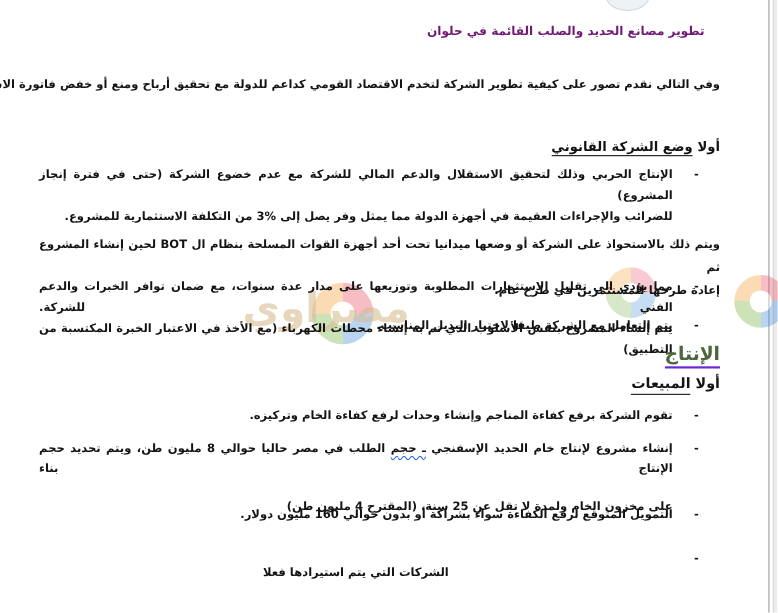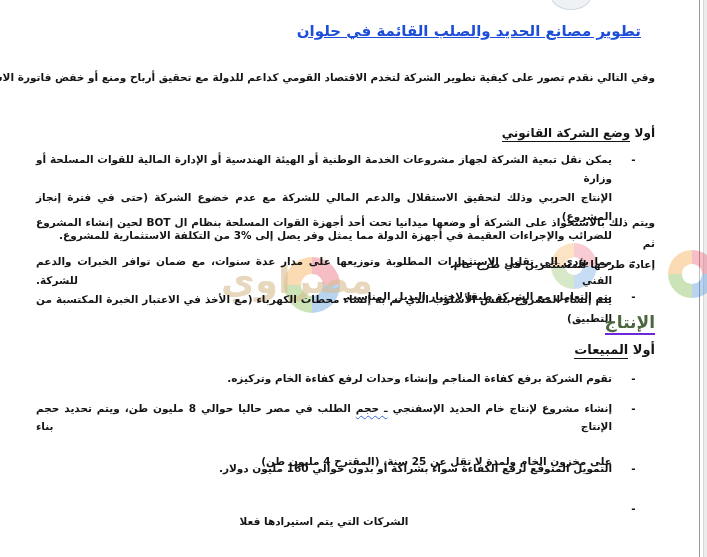--- a/index.html
+++ b/index.html
@@ -32,21 +32,21 @@
   .wm-c3{left:668px;top:250px;width:48px;height:48px;opacity:.38;}
   .wm-text{
     position:absolute;left:243px;top:262px;width:130px;
     font-size:37px;font-weight:bold;color:#d6bd92;opacity:.60;
     line-height:1;white-space:nowrap;text-align:left;
   }
   
   .txt{position:absolute;z-index:1;font-size:10.5px;}
   .title{
     top:22px;right:66px;
-    font-size:15px;color:#1d4ed8;text-decoration:underline;
+    font-size:11px;color:#701a75;
     cursor:pointer;white-space:nowrap;
   }
   .intro{top:71px;right:52px;left:28px;text-align:right;white-space:nowrap;}
   .sec-h{font-size:12px;white-space:nowrap;}
   .u{border-bottom:1.5px solid #141414;padding-bottom:1px;}
   .prod-h{
     top:312px;right:52px;font-size:17px;color:#4c673e;white-space:nowrap;
   }
   .prod-h .u-g{border-bottom:2px solid #6d28d9;padding-bottom:1px;}
   .mines-h{top:342px;right:52px;font-size:13px;white-space:nowrap;}
@@ -82,21 +82,20 @@
 
   <div class="txt title">تطوير مصانع الحديد والصلب القائمة في حلوان</div>
 
   <div class="txt intro">وفي التالي نقدم تصور على كيفية تطوير الشركة لتخدم الاقتصاد القومي كداعم للدولة مع تحقيق أرباح ومنع أو خفض فاتورة الاستيراد.</div>
 
   <div class="txt sec-h" style="top:126px;right:52px;"><span>أولا </span><span class="u">وضع الشركة القانوني</span></div>
 
   <div class="txt bullet" style="top:150px;line-height:19px;">
     <div class="dash">-</div>
     <div class="btext">
-      <span class="ln stretch">يمكن نقل تبعية الشركة لجهاز مشروعات الخدمة الوطنية أو الهيئة الهندسية أو الإدارة المالية للقوات المسلحة أو وزارة</span>
       <span class="ln stretch">الإنتاج الحربي وذلك لتحقيق الاستقلال والدعم المالي للشركة مع عدم خضوع الشركة (حتى في فترة إنجاز المشروع)</span>
       <span class="ln right-ln">للضرائب والإجراءات العقيمة في أجهزة الدولة مما يمثل وفر يصل إلى %3 من التكلفة الاستثمارية للمشروع.</span>
     </div>
   </div>
 
   <div class="txt para" style="top:212px;line-height:21px;">
     <span class="ln stretch">ويتم ذلك بالاستحواذ على الشركة أو وضعها ميدانيا تحت أحد أجهزة القوات المسلحة بنظام ال BOT لحين إنشاء المشروع ثم</span>
     <span class="ln right-ln">إعادة طرحها للمستثمرين في طرح عام.</span>
   </div>
 

